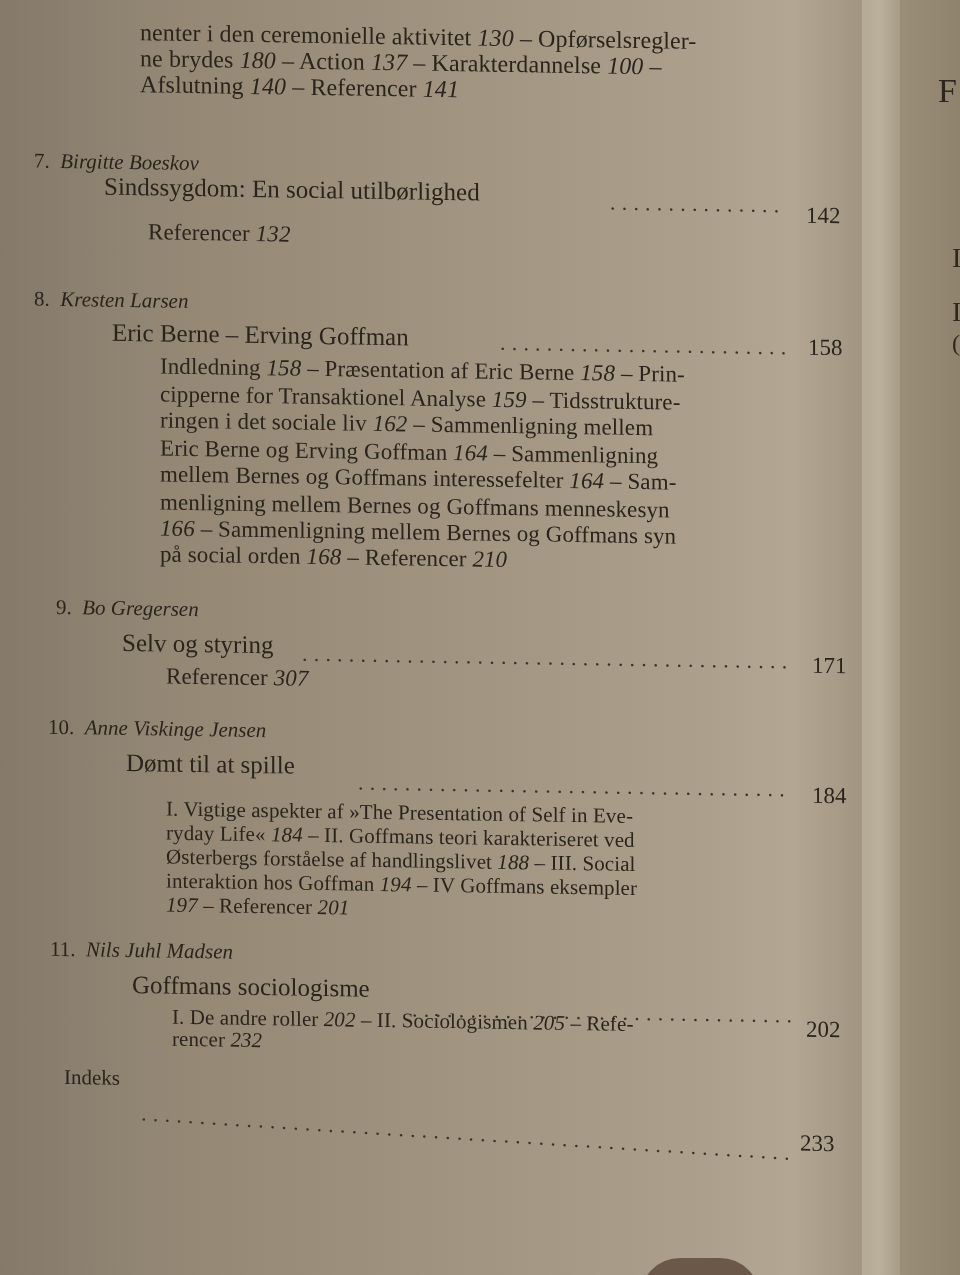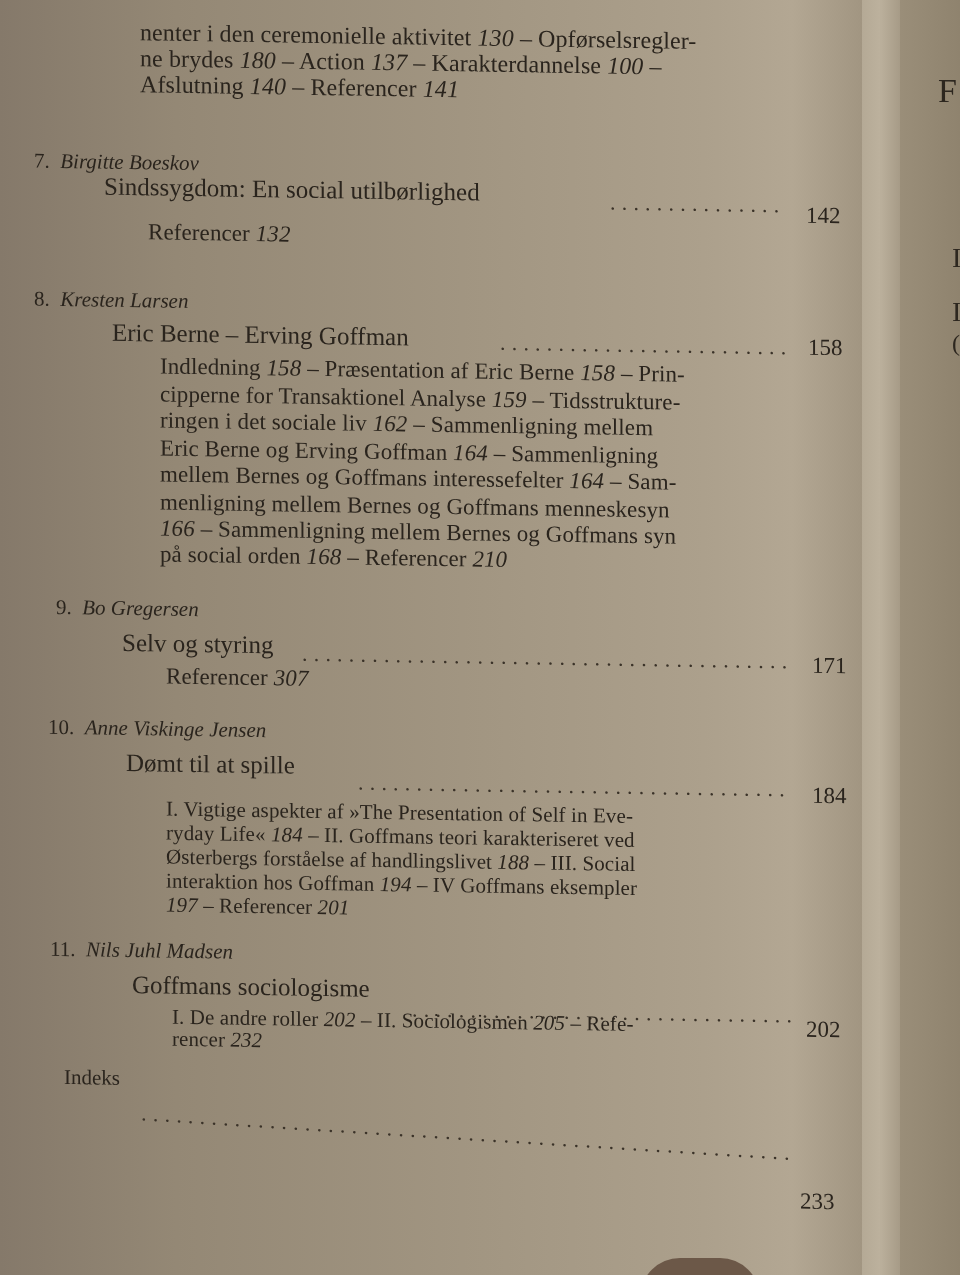--- a/index.html
+++ b/index.html
@@ -201,14 +201,14 @@
   <div class="pageno" style="left:806px; top:1004px;">202</div>
   <div class="line desc small" style="left:172px; top:1004px;">
     <span>I. De andre roller </span><span class="it">202</span><span> – II. Sociologismen </span><span class="it">205</span><span> – Refe-</span>
   </div>
   <div class="line desc small" style="left:172px; top:1026px;">
     <span>rencer </span><span class="it">232</span>
   </div>
 
   <div class="line small" style="left:64px; top:1024px;margin-top:42px;">Indeks</div>
   <div class="dots" style="left:142px; top:1098px; width:650px; transform: rotate(2.6deg); transform-origin: 0 0;">........................................................................................</div>
-  <div class="pageno" style="left:800px; top:1176px;">233</div>
+  <div class="pageno" style="left:800px; top:1118px;">233</div>
 </div>
 
 </body></html>

